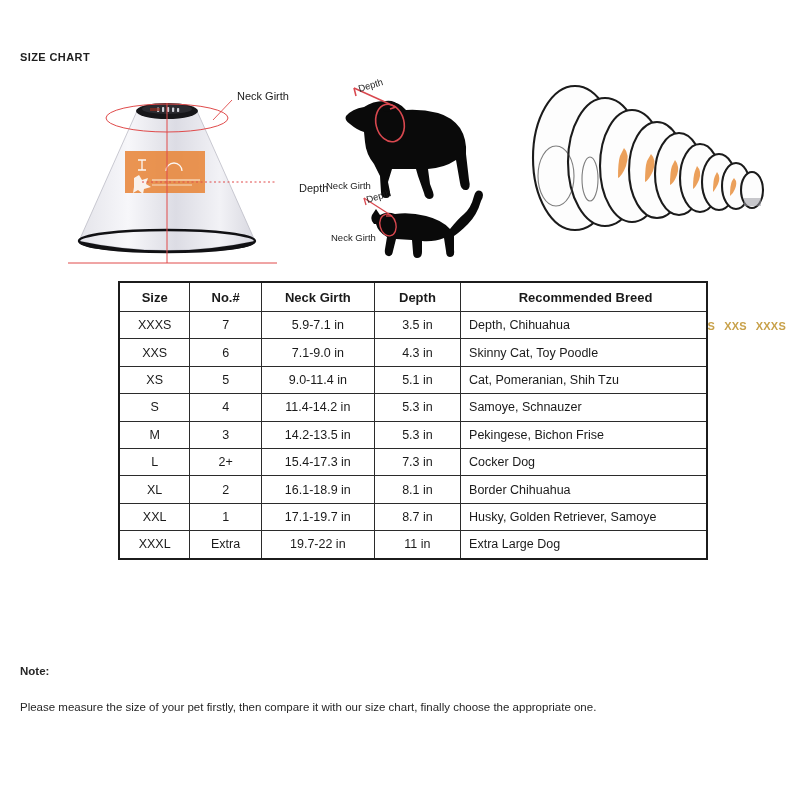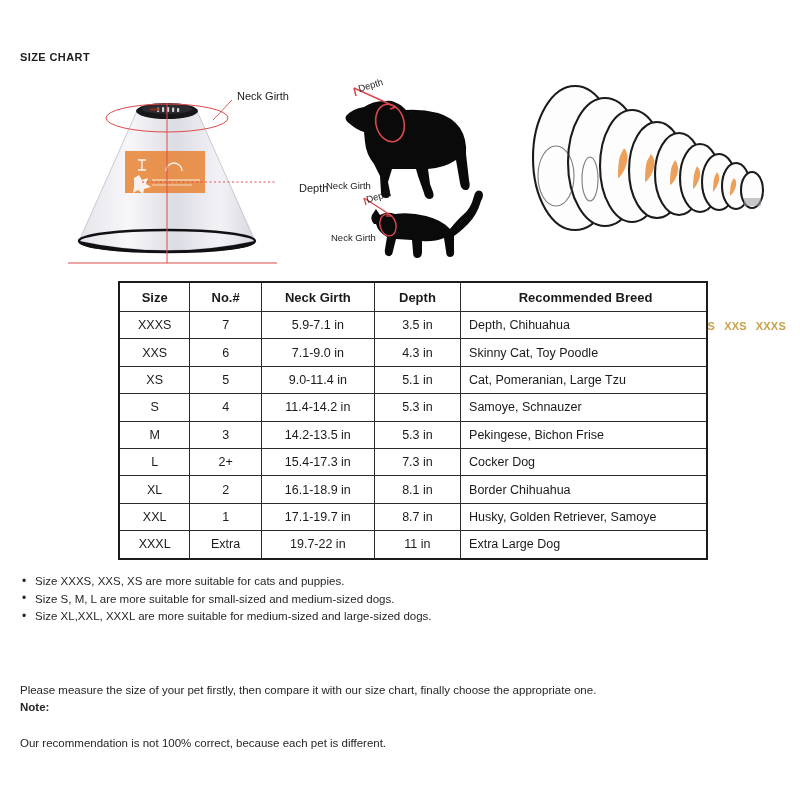--- a/index.html
+++ b/index.html
@@ -324,21 +324,21 @@
       <td class="col-no">6</td>
       <td class="col-girth">7.1-9.0 in</td>
       <td class="col-depth">4.3 in</td>
       <td class="col-breed">Skinny Cat, Toy Poodle</td>
     </tr>
     <tr>
       <td class="col-size">XS</td>
       <td class="col-no">5</td>
       <td class="col-girth">9.0-11.4 in</td>
       <td class="col-depth">5.1 in</td>
-      <td class="col-breed">Cat, Pomeranian, Large Tzu</td>
+      <td class="col-breed">Cat, Pomeranian, Shih Tzu</td>
     </tr>
     <tr>
       <td class="col-size">S</td>
       <td class="col-no">4</td>
       <td class="col-girth">11.4-14.2 in</td>
       <td class="col-depth">5.3 in</td>
       <td class="col-breed">Samoye, Schnauzer</td>
     </tr>
     <tr>
       <td class="col-size">M</td>
@@ -372,24 +372,18 @@
       <td class="col-size">XXXL</td>
       <td class="col-no">Extra</td>
       <td class="col-girth">19.7-22 in</td>
       <td class="col-depth">11 in</td>
       <td class="col-breed">Extra Large Dog</td>
     </tr>
   </tbody>
 </table>
 
 <div class="suggestions">
-  <ul class="bullet-list">
-    <li>Size XXXS, XXS, XS are more suitable for cats and puppies.</li>
-    <li>Size S, M, L are more suitable for small-sized and medium-sized dogs.</li>
-    <li>Size XL,XXL, XXXL are more suitable for medium-sized and large-sized dogs.</li>
-  </ul>
 </div>
 
 <div class="note-block">
+  <p class="note-line" style="font-weight:bold;">Note:</p>
   <p class="note-line spaced">Please measure the size of your pet firstly, then compare it with our size chart, finally choose the appropriate one.</p>
-  <p class="note-line" style="font-weight:bold;">Note:</p>
-  <p class="note-line spaced">Our recommendation is not 100% correct, because each pet is different.</p>
 </div>
 
 </body></html>

